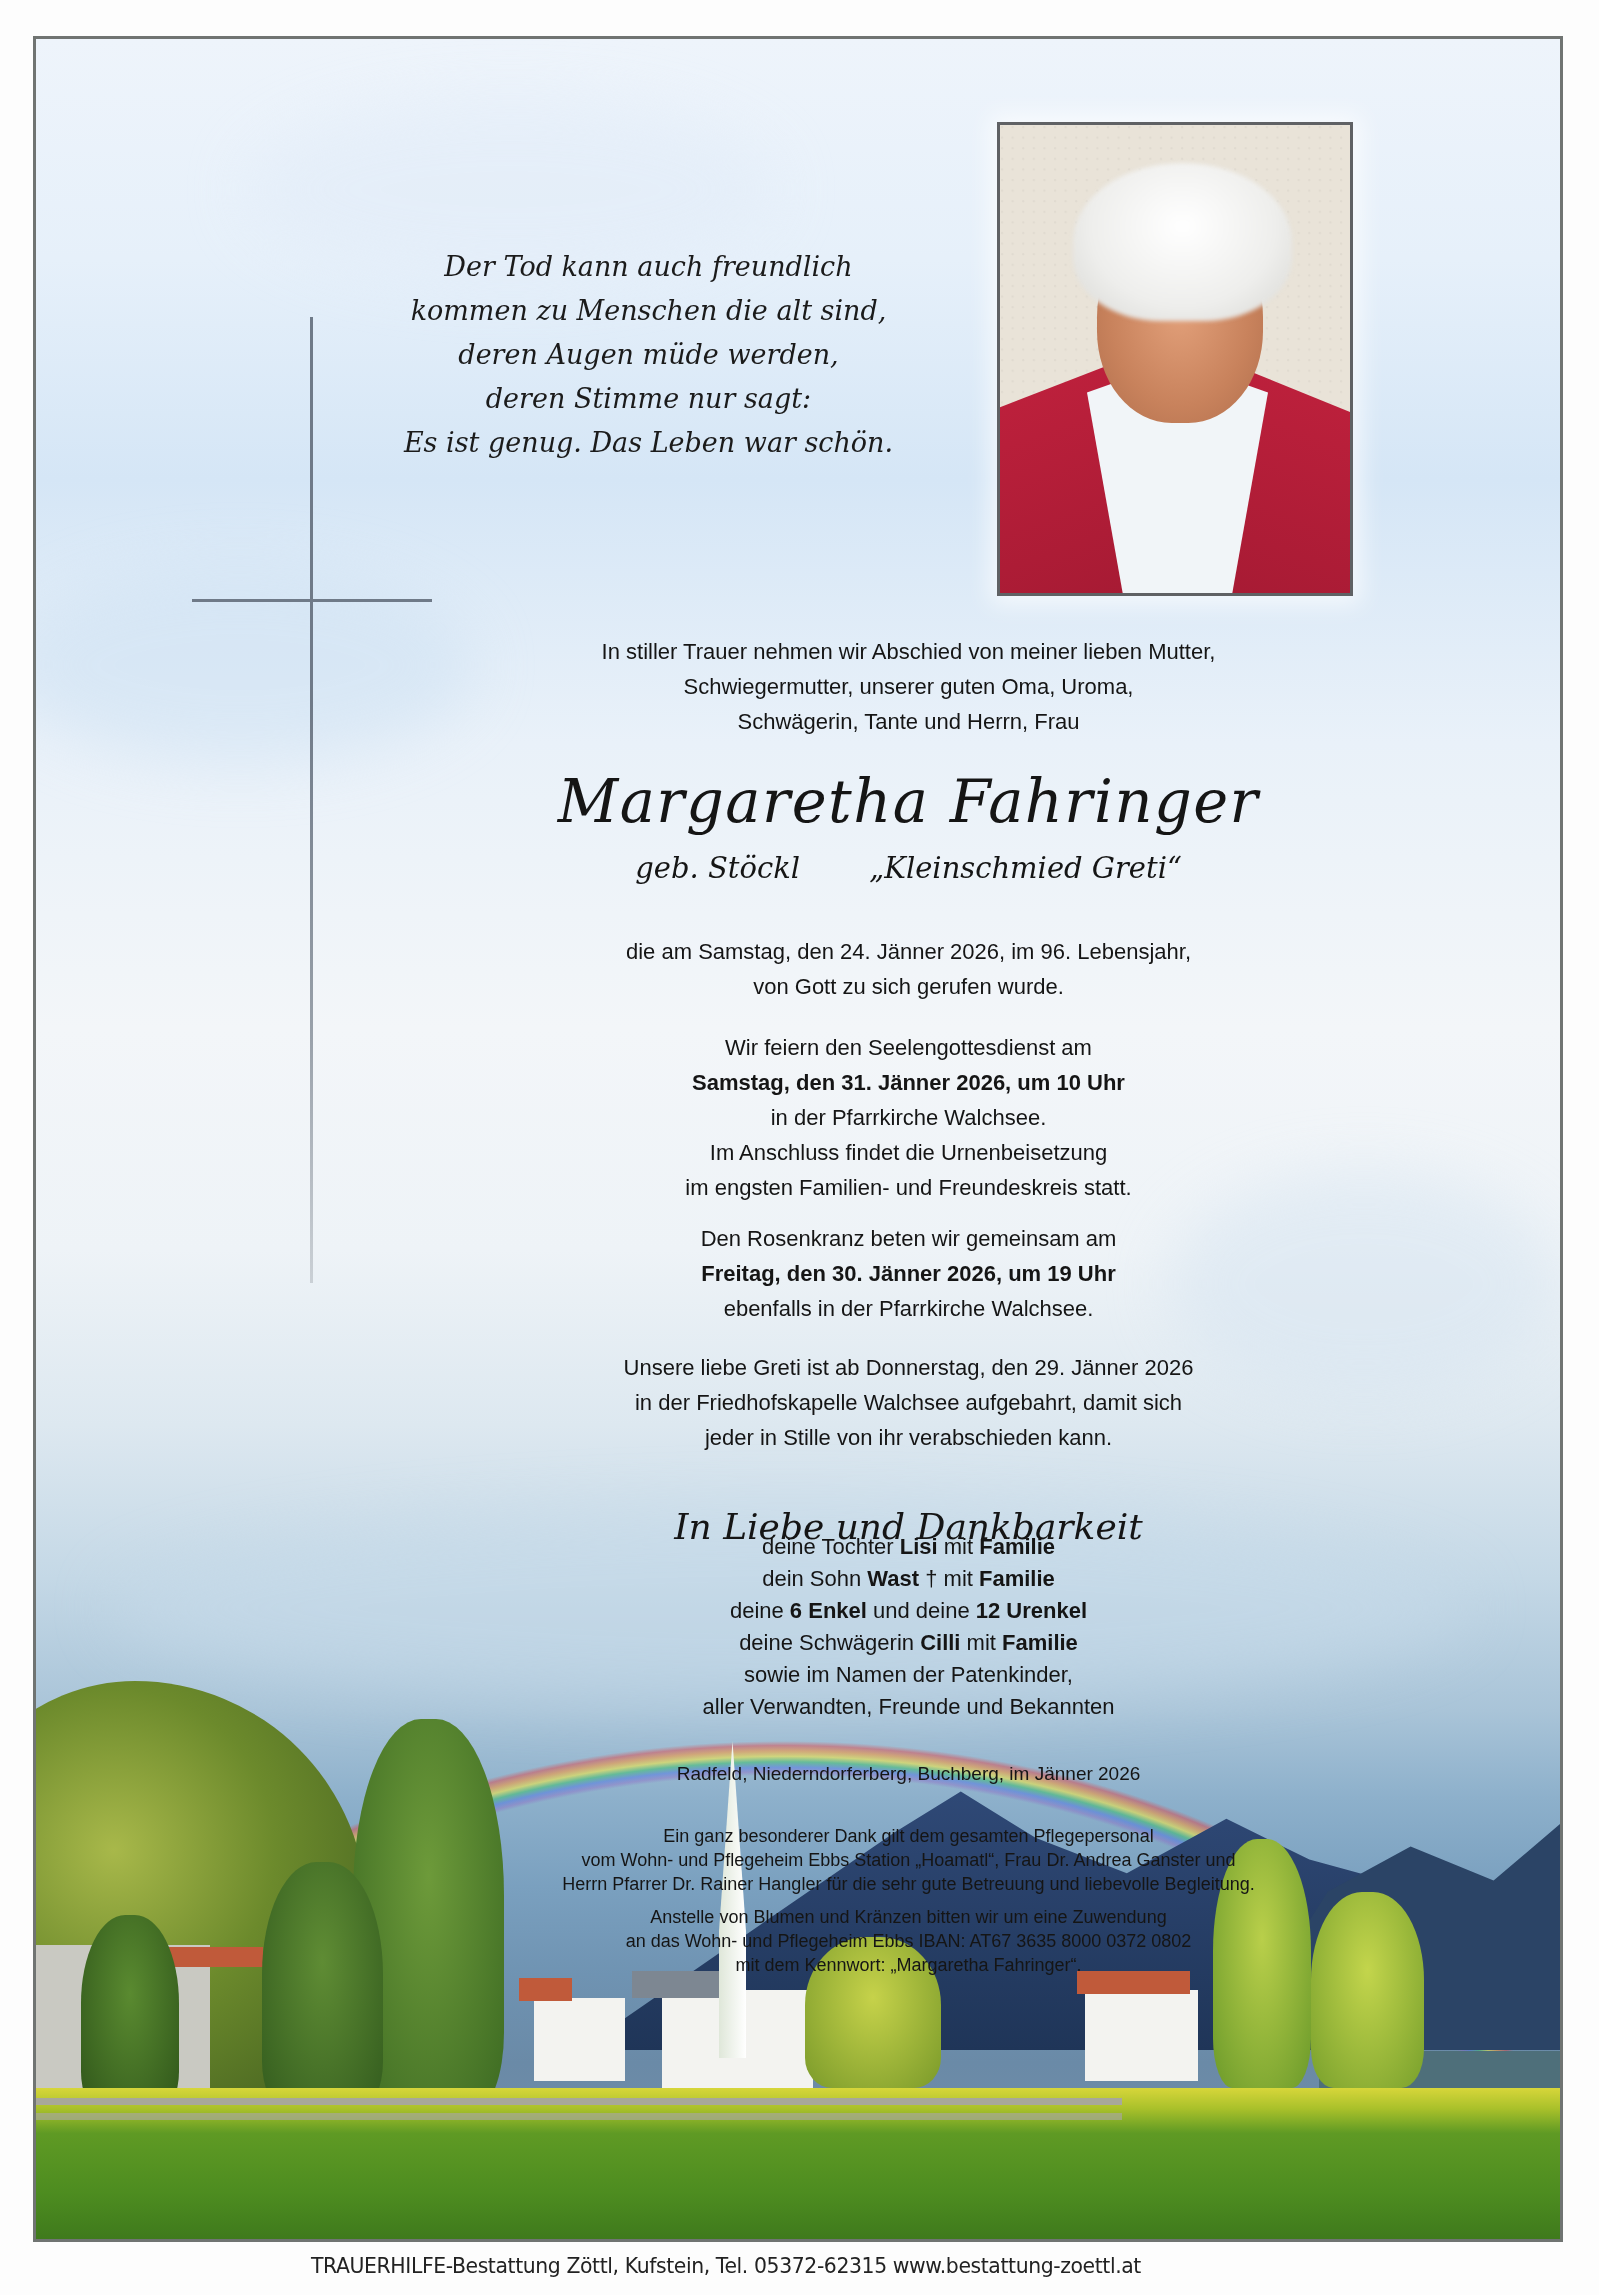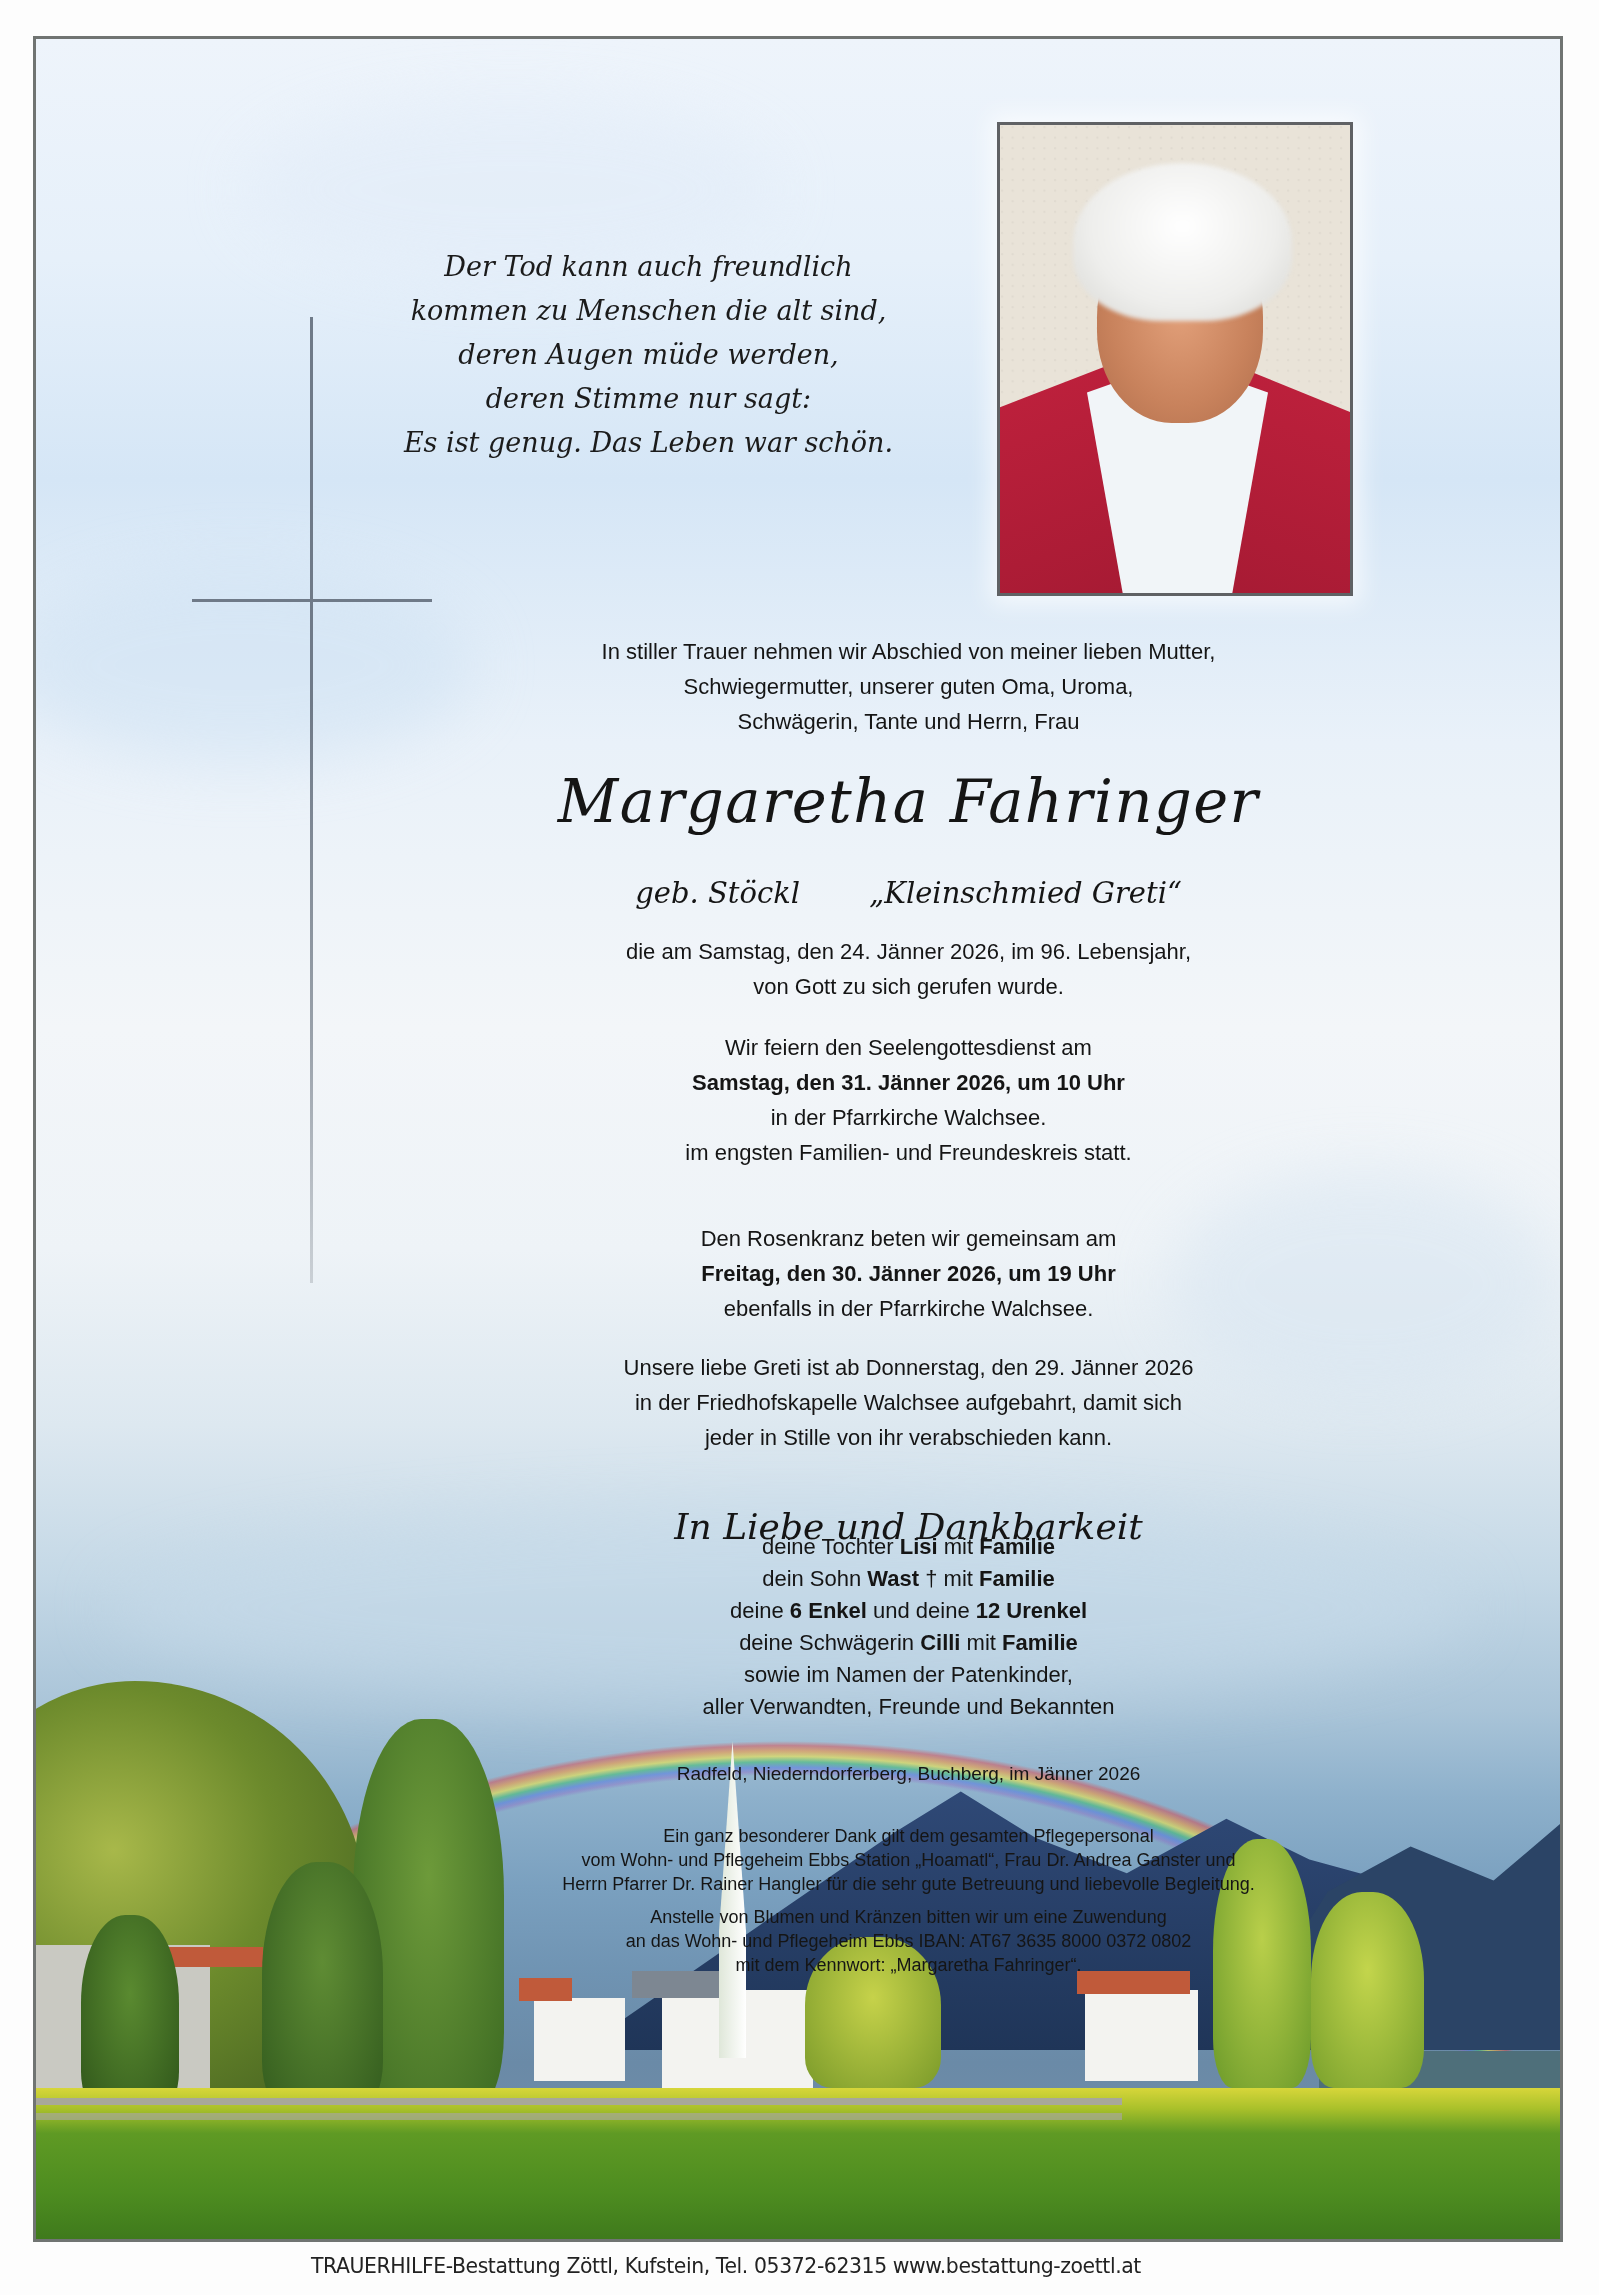--- a/index.html
+++ b/index.html
@@ -176,21 +176,21 @@
   }
   .body-text { font-size: 22px; line-height: 35px; }
   .body-text b { font-weight: 700; }
   .script {
     font-family: "DejaVu Serif", serif; font-style: italic;
   }
   .name {
     font-size: 59px; line-height: 72px; letter-spacing: 1.5px;
   }
   .subname {
-    font-size: 29px; line-height: 38px; margin-top: 25px;
+    font-size: 29px; line-height: 38px;
   }
   .subname span { display: inline-block; margin: 0 30px; }
   .dank-title { font-size: 36px; line-height: 48px; }
   .small-text { font-size: 19px; line-height: 26px; }
   .small-text2 { font-size: 18px; line-height: 24px; }
 
   .footer {
     position: absolute; left: 0; width: 1452px; top: 2254px;
     text-align: center;
     font-family: "DejaVu Sans", sans-serif;
@@ -273,20 +273,21 @@
 
 <div class="main body-text" style="top:934px;">
   <div>die am Samstag, den 24. Jänner 2026, im 96. Lebensjahr,</div>
   <div>von Gott zu sich gerufen wurde.</div>
 </div>
 
 <div class="main body-text" style="top:1030px;">
   <div>Wir feiern den Seelengottesdienst am</div>
   <div style="font-weight:700;">Samstag, den 31. Jänner 2026, um 10 Uhr</div>
   <div>in der Pfarrkirche Walchsee.</div>
+  <div>Im Anschluss findet die Urnenbeisetzung</div>
   <div>im engsten Familien- und Freundeskreis statt.</div>
 </div>
 
 <div class="main body-text" style="top:1221px;">
   <div>Den Rosenkranz beten wir gemeinsam am</div>
   <div style="font-weight:700;">Freitag, den 30. Jänner 2026, um 19 Uhr</div>
   <div>ebenfalls in der Pfarrkirche Walchsee.</div>
 </div>
 
 <div class="main body-text" style="top:1350px;">

